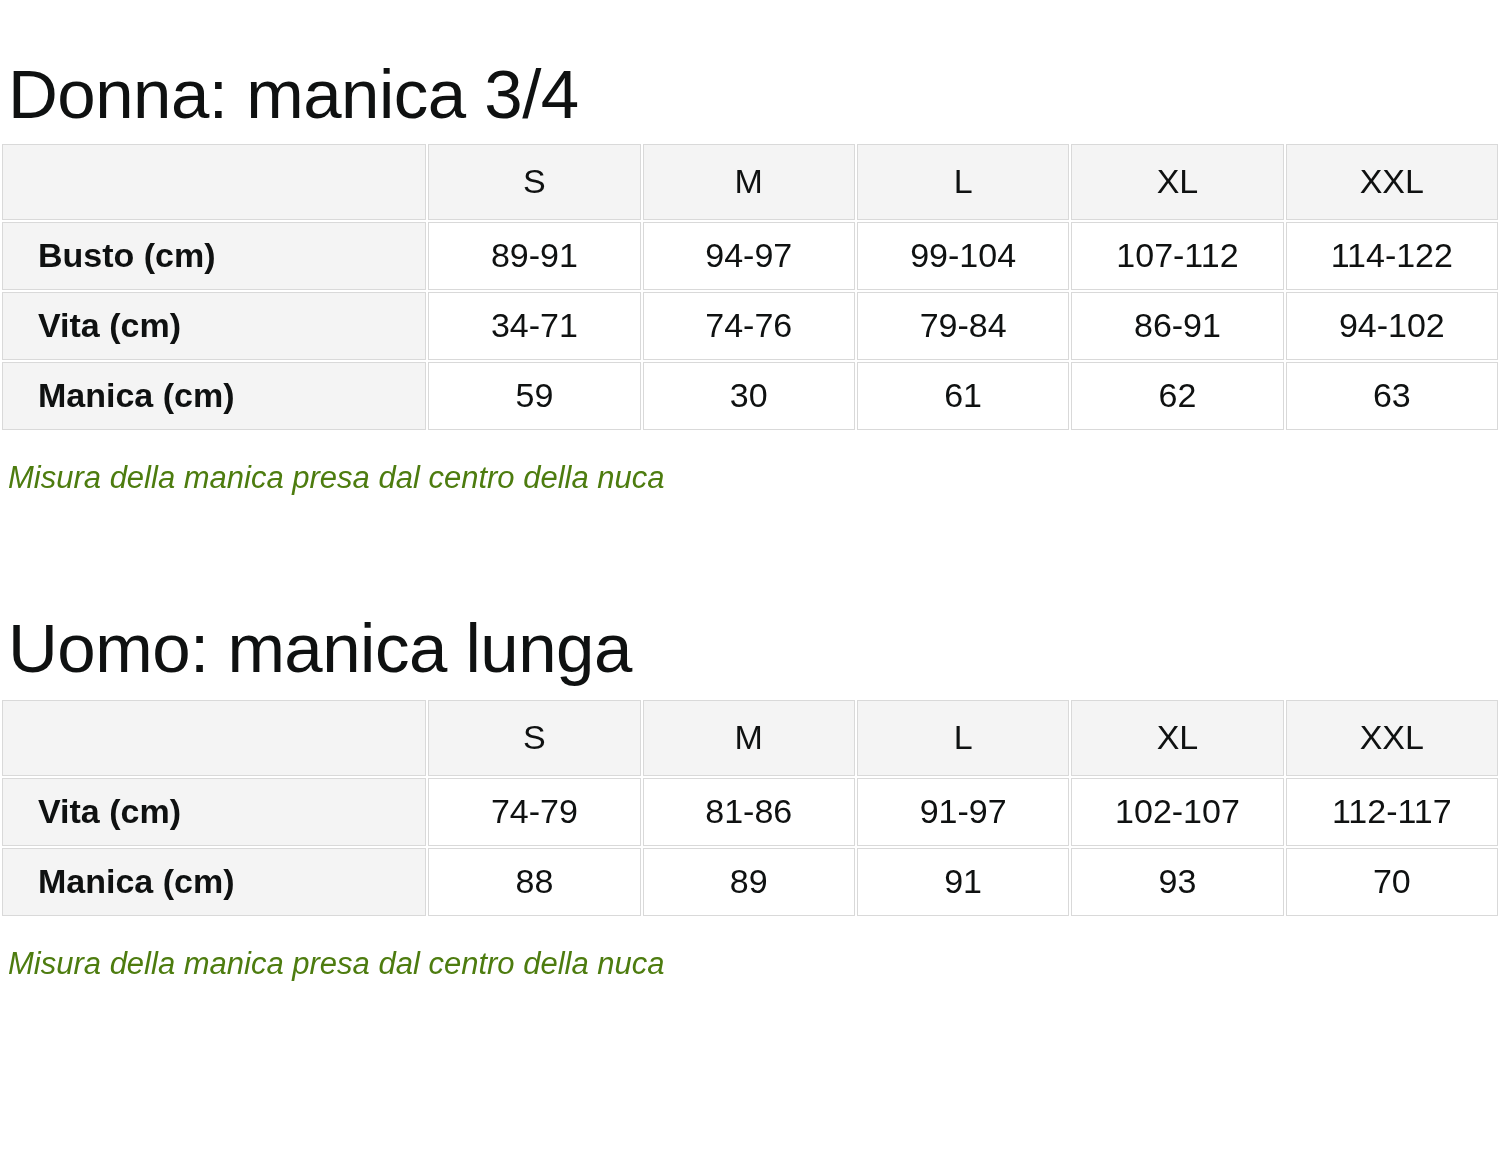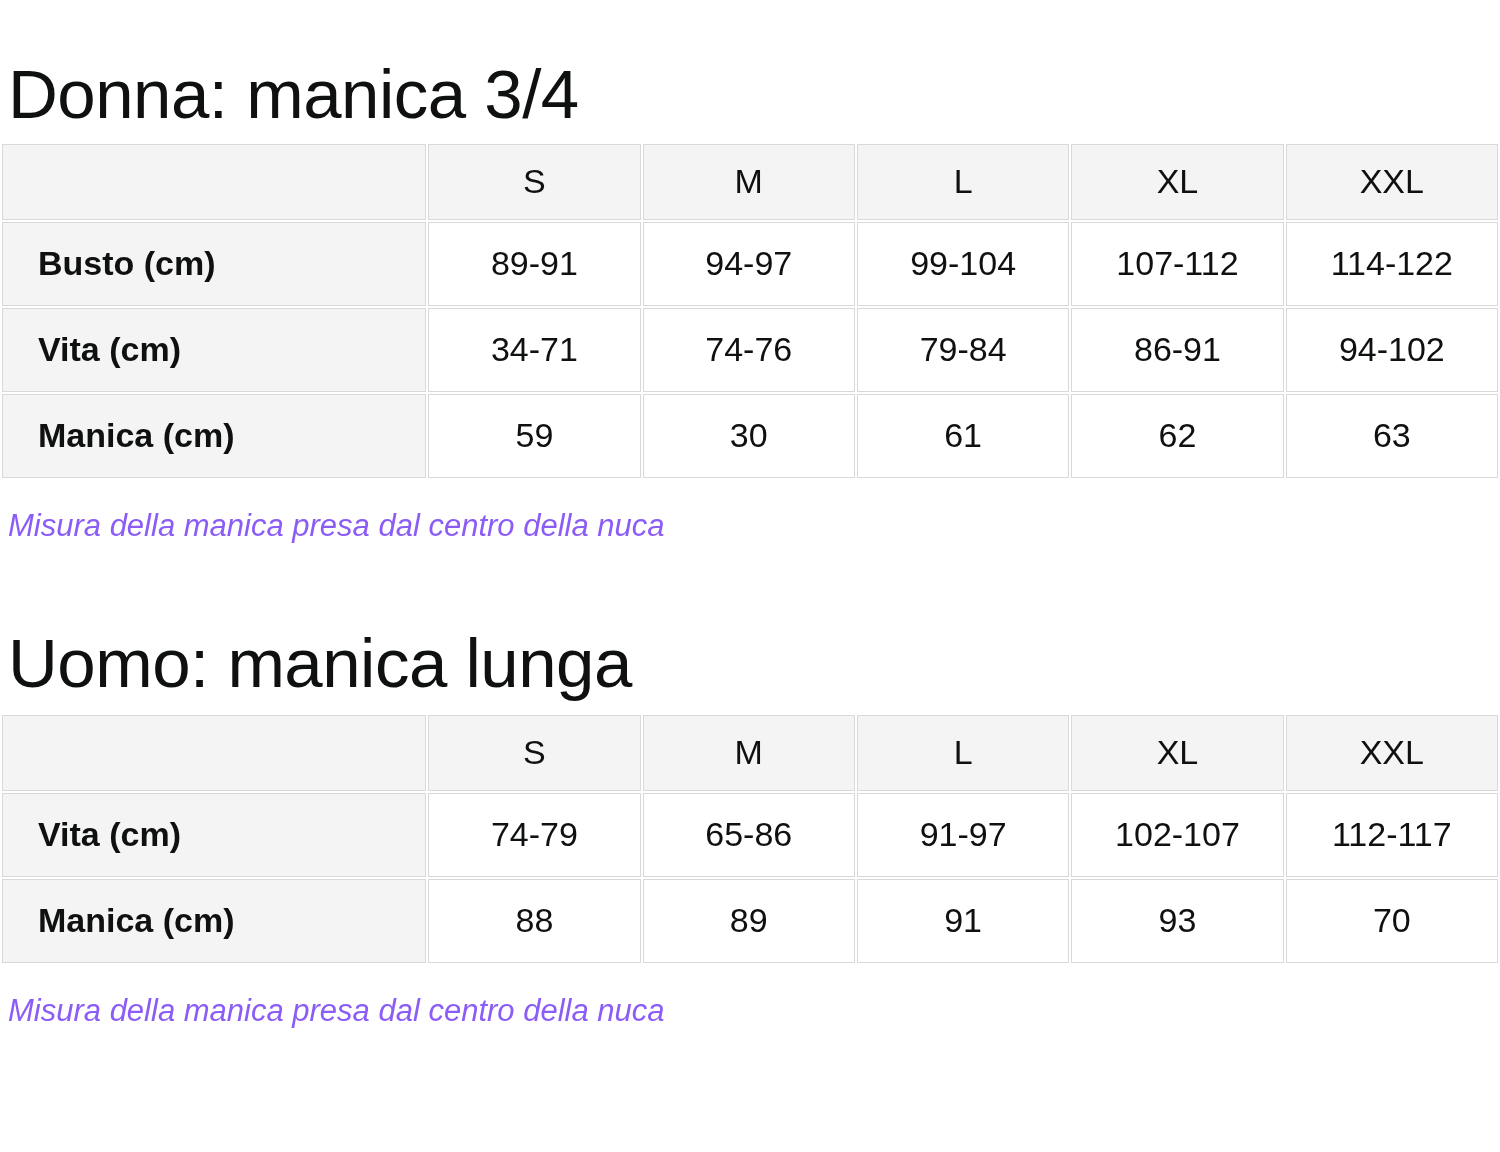--- a/index.html
+++ b/index.html
@@ -23,21 +23,21 @@
     letter-spacing: -0.5px;
   }
   h2.section-heading {
     font-size: 69px;
     font-weight: 400;
     line-height: 1.1;
     margin: 57px 0 0 8px;
     letter-spacing: -0.5px;
   }
   h2.section-heading.second {
-    margin-top: 80px;
+    margin-top: 113px;
   }
   table.size-table {
     width: 100%;
     table-layout: fixed;
     border-collapse: separate;
     border-spacing: 2px;
     margin-top: 9px;
   }
   table.size-table.second {
     margin-top: 11px;
@@ -51,37 +51,37 @@
     font-size: 34px;
     color: #0f1111;
   }
   .size-table thead th {
     height: 76px;
     background: #f4f4f4;
     font-weight: 400;
     text-align: center;
   }
   .size-table tbody td {
-    height: 84px;
+    height: 68px;
     background: #ffffff;
     text-align: center;
     font-weight: 400;
   }
   .size-table tbody td.row-label {
     background: #f4f4f4;
     text-align: left;
     padding-left: 35px;
     font-weight: 700;
   }
   p.table-note {
     font-size: 31px;
     font-style: italic;
     line-height: 40px;
     margin: 26px 0 0 8px;
-    color: #8b5cf6;
+    color: #4d7c0f;
   }
 </style>
 </head>
 <body>
 
 <div class="page">
 
 
   <h2 class="section-heading">Donna: manica 3/4</h2>
 
@@ -152,21 +152,21 @@
         <th>M</th>
         <th>L</th>
         <th>XL</th>
         <th>XXL</th>
       </tr>
     </thead>
     <tbody>
       <tr>
         <td class="row-label">Vita (cm)</td>
         <td>74-79</td>
-        <td>65-86</td>
+        <td>81-86</td>
         <td>91-97</td>
         <td>102-107</td>
         <td>112-117</td>
       </tr>
       <tr>
         <td class="row-label">Manica (cm)</td>
         <td>88</td>
         <td>89</td>
         <td>91</td>
         <td>93</td>

